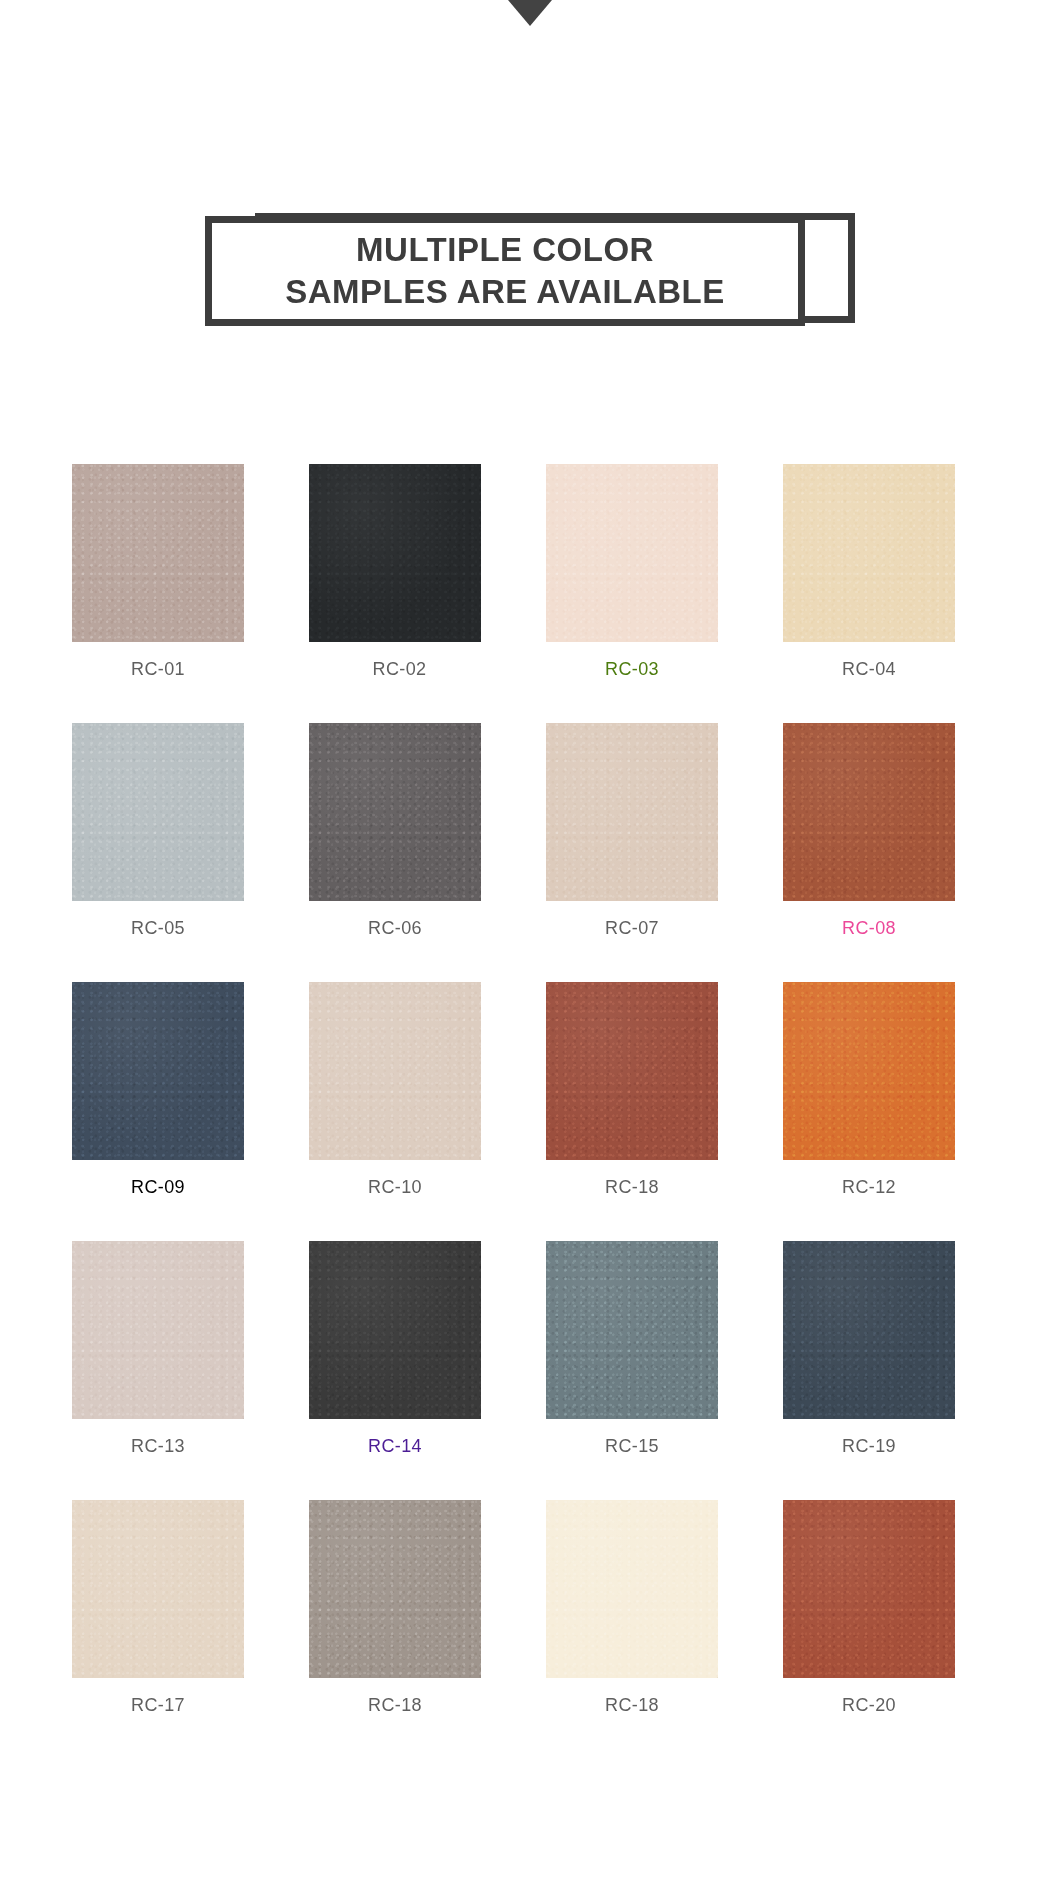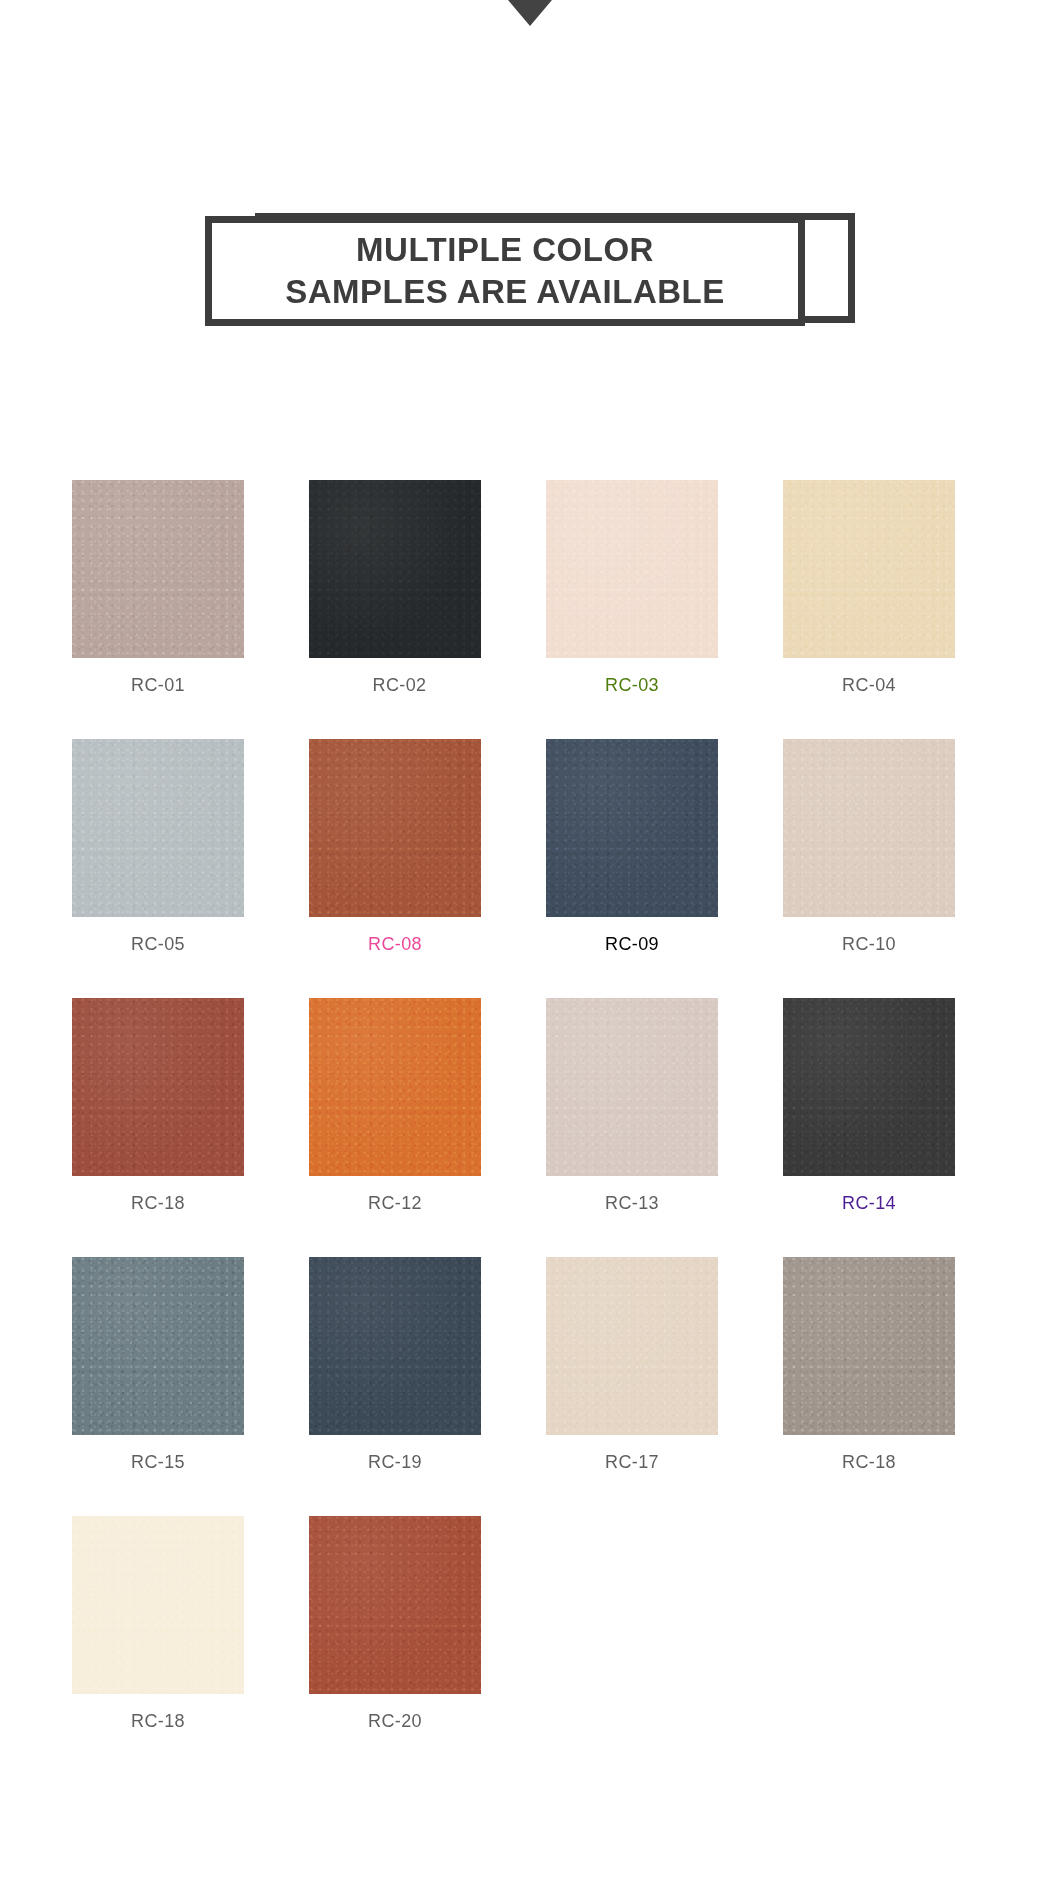--- a/index.html
+++ b/index.html
@@ -67,21 +67,21 @@
     color: #3d3d3d;
     letter-spacing: 0.5px;
     line-height: 1.28;
     white-space: nowrap;
     text-align: center;
   }
 
   
   .swatch-grid {
     position: absolute;
-    top: 480px;
+    top: 464px;
     left: 72px;
     width: 905px;
     display: grid;
     grid-template-columns: repeat(4, 172px);
     column-gap: 65px;
     row-gap: 43px;
   }
   .swatch-cell {
     width: 172px;
     display: flex;
@@ -157,20 +157,28 @@
     </div>
     <div class="swatch-cell">
       <div class="swatch-chip" style="background-color: rgb(236, 217, 183);"></div>
       <div class="swatch-label" style="color: rgb(95, 95, 95);">RC-04</div>
     </div>
     <div class="swatch-cell">
       <div class="swatch-chip" style="background-color: rgb(183, 191, 194);"></div>
       <div class="swatch-label" style="color: rgb(95, 95, 95);">RC-05</div>
     </div>
     <div class="swatch-cell">
+      <div class="swatch-chip" style="background-color: rgb(99, 95, 96);"></div>
+      <div class="swatch-label" style="color: rgb(95, 95, 95);">RC-06</div>
+    </div>
+    <div class="swatch-cell">
+      <div class="swatch-chip" style="background-color: rgb(221, 203, 188);"></div>
+      <div class="swatch-label" style="color: rgb(95, 95, 95);">RC-07</div>
+    </div>
+    <div class="swatch-cell">
       <div class="swatch-chip" style="background-color: rgb(164, 86, 58);"></div>
       <div class="swatch-label" style="color: #ec4899;">RC-08</div>
     </div>
     <div class="swatch-cell">
       <div class="swatch-chip" style="background-color: rgb(63, 77, 94);"></div>
       <div class="swatch-label" style="color: #000000;">RC-09</div>
     </div>
     <div class="swatch-cell">
       <div class="swatch-chip" style="background-color: rgb(221, 205, 192);"></div>
       <div class="swatch-label" style="color: rgb(95, 95, 95);">RC-10</div>

